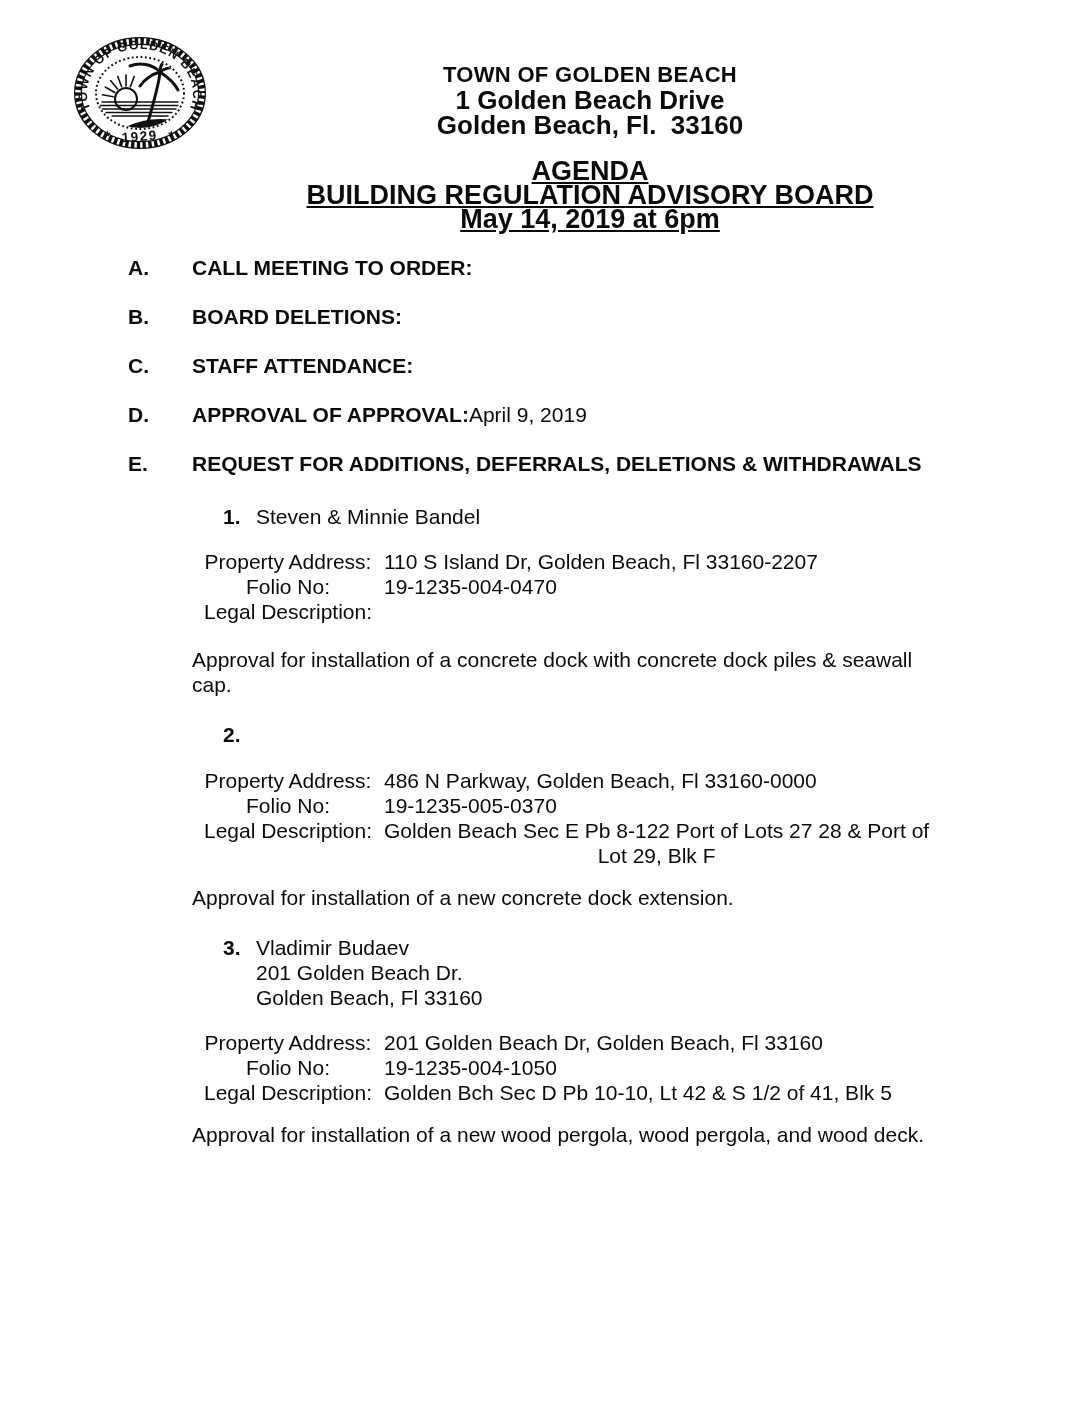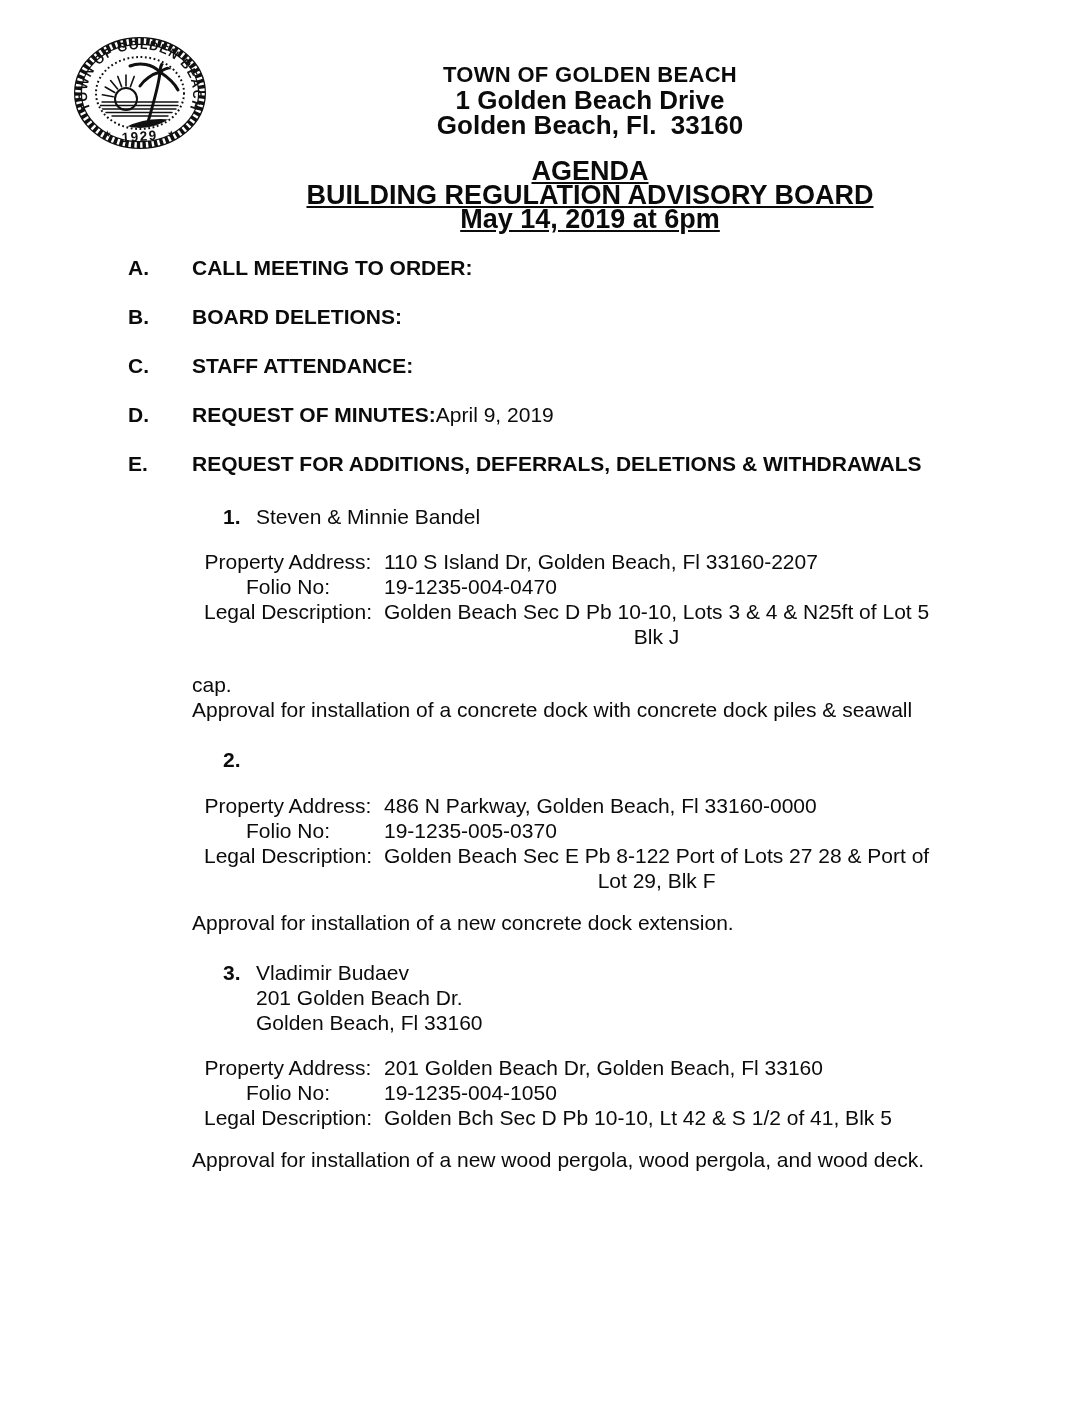--- a/index.html
+++ b/index.html
@@ -107,21 +107,21 @@
   <div class="secRow">
     <span class="secLetter">B.</span>
     <span>BOARD DELETIONS:</span>
   </div>
   <div class="secRow">
     <span class="secLetter">C.</span>
     <span>STAFF ATTENDANCE:</span>
   </div>
   <div class="secRow">
     <span class="secLetter">D.</span>
-    <span>REQUEST OF MINUTES:</span>
+    <span>APPROVAL OF APPROVAL:</span>
       <span class="secExtra"> April 9, 2019</span>
   </div>
   <div class="secRow">
     <span class="secLetter">E.</span>
     <span>REQUEST FOR ADDITIONS, DEFERRALS, DELETIONS &amp; WITHDRAWALS</span>
   </div>
 
   <div class="party mt28">
     <span class="partyNum">1.</span>
     <span>
@@ -132,29 +132,25 @@
     <div class="propRow">
       <span class="propLabel">Property Address:</span>
       <span class="propValue">110 S Island Dr, Golden Beach, Fl 33160-2207</span>
     </div>
     <div class="propRow">
       <span class="propLabel">Folio No:</span>
       <span class="propValue">19-1235-004-0470</span>
     </div>
     <div class="propRow">
       <span class="propLabel">Legal Description:</span>
-      <span class="propValue">
-        <div>Golden Beach Sec D Pb 10-10, Lots 3 &amp; 4 &amp; N25ft of Lot 5</div>
-        <div>Blk J</div>
-      </span>
     </div>
   </div>
   <div class="approval mt23">
+    <div class="line">Approval for installation of a concrete dock with concrete dock piles &amp; seawall</div>
     <div class="line">cap.</div>
-    <div class="line">Approval for installation of a concrete dock with concrete dock piles &amp; seawall</div>
   </div>
 
   <div class="party mt25">
     <span class="partyNum">2.</span>
   </div>
   <div class="props mt21">
     <div class="propRow">
       <span class="propLabel">Property Address:</span>
       <span class="propValue">486 N Parkway, Golden Beach, Fl 33160-0000</span>
     </div>

